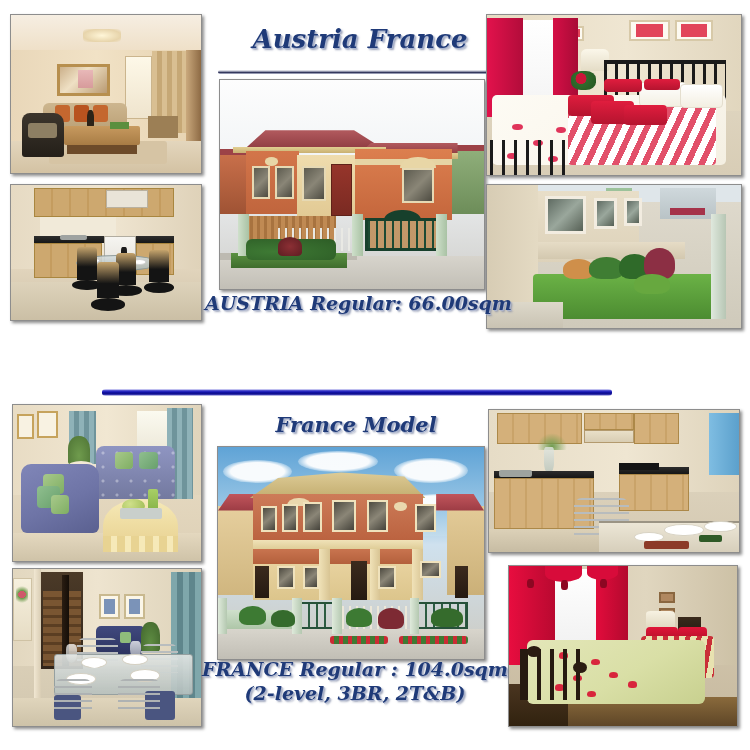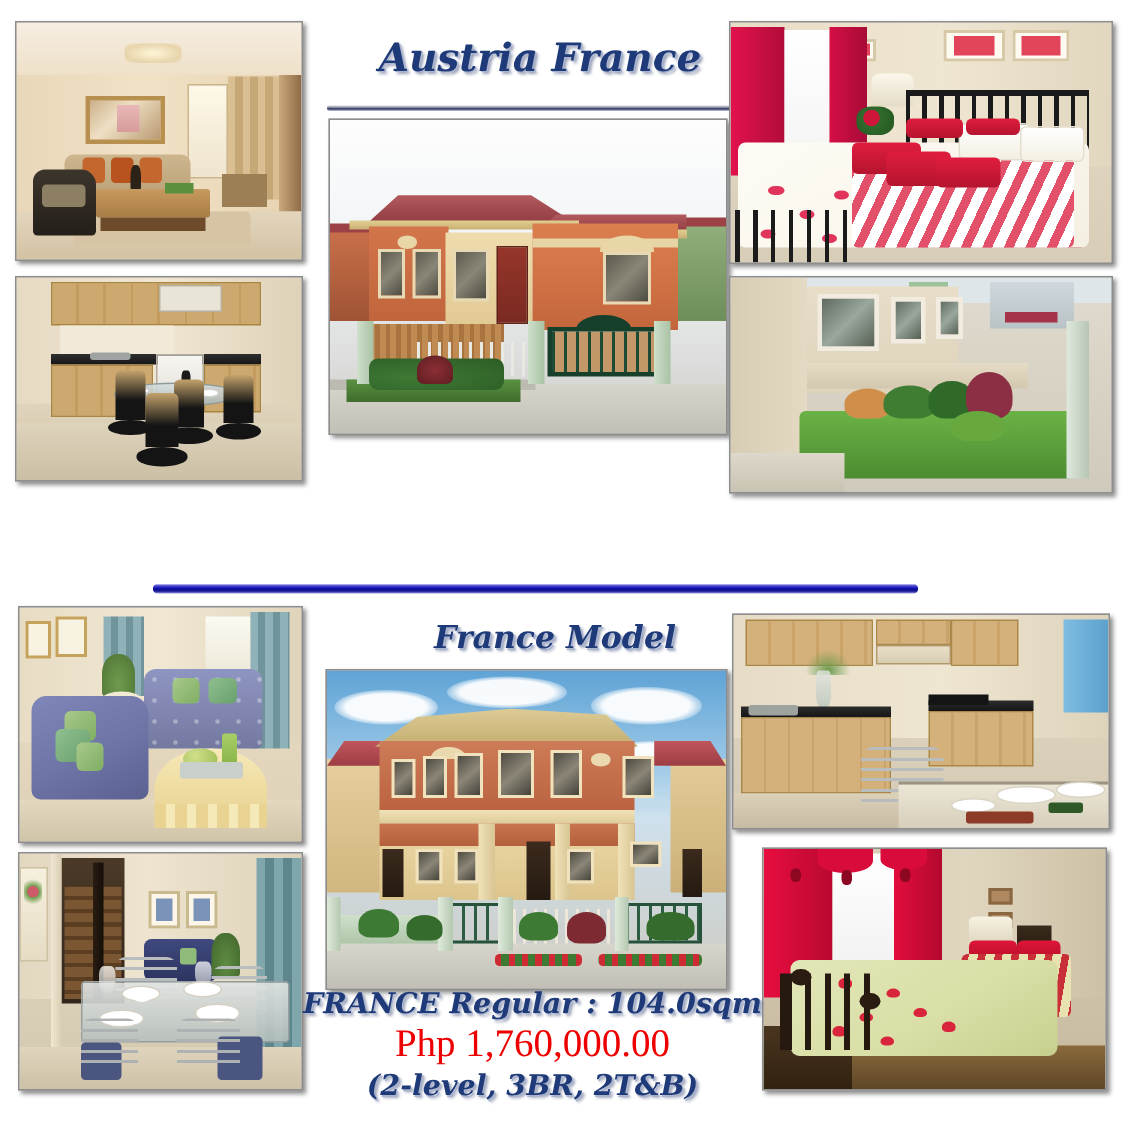--- a/index.html
+++ b/index.html
@@ -499,25 +499,26 @@
     <div class="shrub" style="left:40%; top:50%; width:14%; height:16%; background:#3f7d33;"></div>
     <div class="shrub" style="left:52%; top:48%; width:12%; height:18%; background:#2f6a29;"></div>
     <div class="shrub" style="left:62%; top:44%; width:12%; height:22%; background:#8c2f44;"></div>
     <div class="shrub" style="left:58%; top:62%; width:14%; height:14%; background:#67a83f;"></div>
     <div class="pillar"></div>
     <div class="walk"></div>
   </div>
 </div>
 
 <div class="caption" style="left:205px; top:292px; width:300px;">
+  <div class="cap-line1">AUSTRIA Regular: 66.00sqm</div>
 </div>
 
 <div class="section-divider" style="left:102px; top:389px; width:510px;"></div>
 
-<div class="model-title" style="left:250px; top:412px; width:240px; font-size:21px;">France Model</div>
+<div class="model-title" style="left:236px; top:412px; width:240px; font-size:21px;">France Model</div>
 
 <div class="photo" style="left:12px; top:404px; width:188px; height:156px;">
   <div class="inner sc-livingroom-blue">
     <div class="wall"></div>
     <div class="frm" style="left:2%; top:6%; width:9%; height:16%;"></div>
     <div class="frm" style="left:13%; top:4%; width:11%; height:17%;"></div>
     <div class="winbright"></div>
       <div class="curtain"></div>
       <div class="curtain2"></div>
     <div class="plant"></div>
@@ -688,15 +689,14 @@
     <div class="rose" style="left:34%; top:78%;"></div>
     <div class="rose" style="left:20%; top:74%;"></div>
     <div class="bedframe"></div>
     <div class="knob" style="left:8%; top:50%;"></div>
     <div class="knob" style="left:28%; top:60%;"></div>
   </div>
 </div>
 
 <div class="caption" style="left:200px; top:658px; width:310px;">
   <div class="cap-line1">FRANCE Regular : 104.0sqm</div>
-  <div class="cap-line2">Php 1,760,000.00</div>
   <div class="cap-line3">(2-level, 3BR, 2T&amp;B)</div>
 </div>
 
 </body></html>

